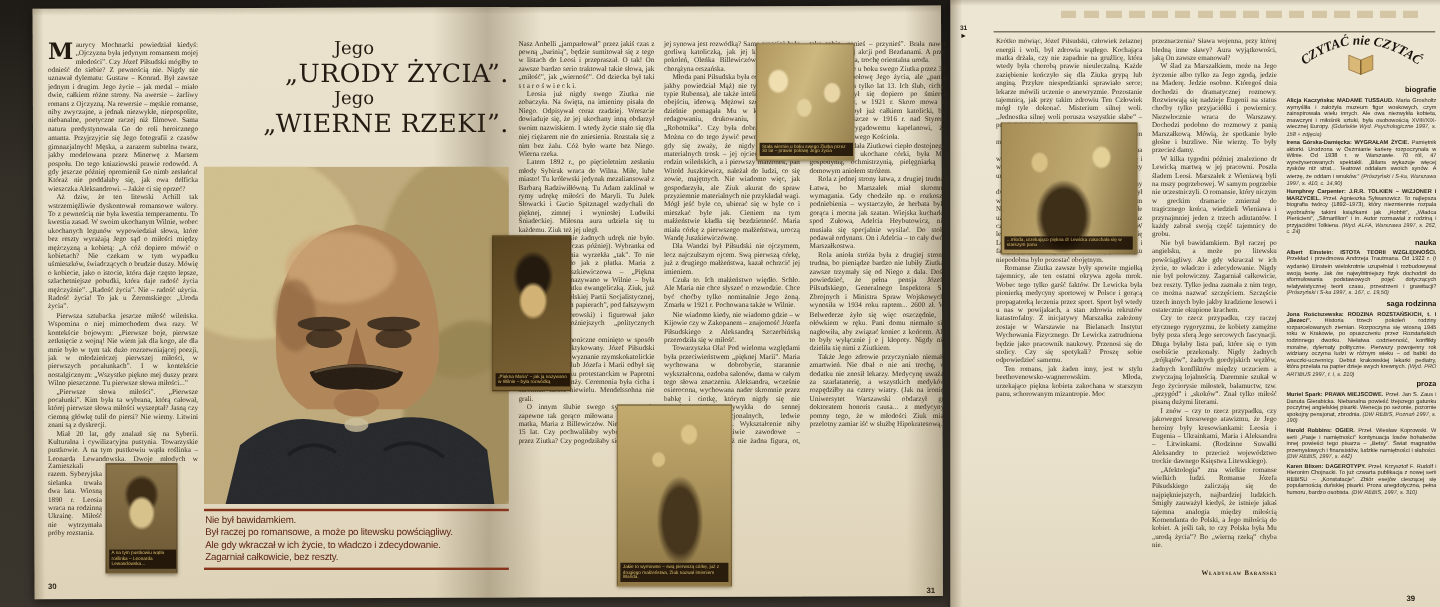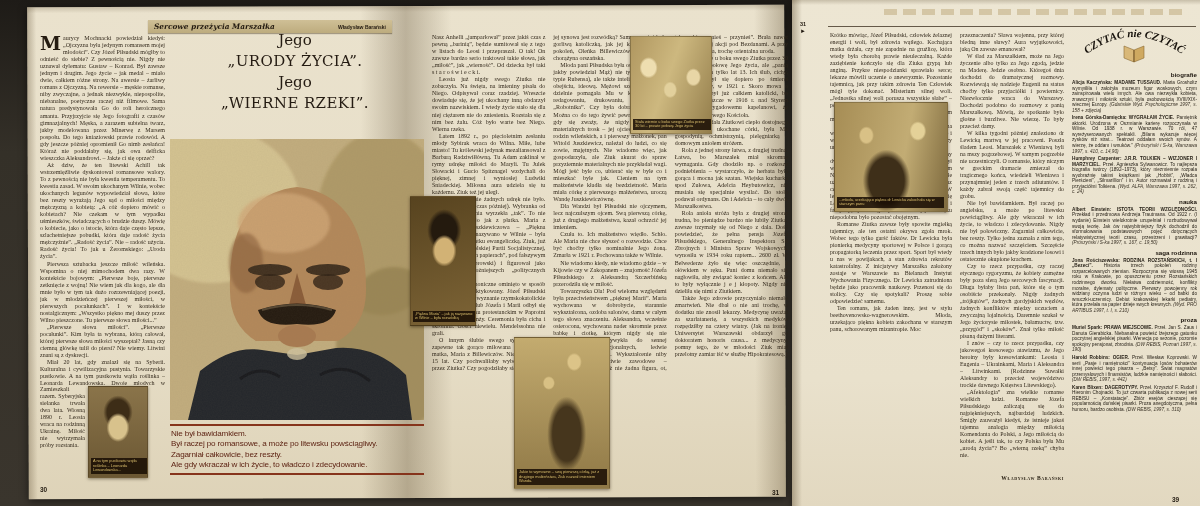--- a/index.html
+++ b/index.html
@@ -39,21 +39,21 @@
       justify-content:space-between;padding:0 6px;box-shadow:0 1px 1px rgba(60,45,20,.4);}
   .kicker-title{font-family:"DejaVu Serif",serif;font-style:italic;font-weight:bold;
       font-size:7.4px;color:#231a10;white-space:nowrap;}
   .kicker-author{font-family:"Liberation Sans",sans-serif;font-weight:bold;font-size:5px;
       color:#231a10;white-space:nowrap;}
 
   
   .headline{position:absolute;left:166px;top:32px;width:258px;text-align:center;
       color:#241b12;font-family:"DejaVu Serif",serif;}
   .hl-jego{font-size:15px;line-height:17px;}
-  .hl-big{font-size:15px;line-height:25px;letter-spacing:.4px;white-space:nowrap;}
+  .hl-big{font-size:21px;line-height:25px;letter-spacing:.4px;white-space:nowrap;text-align:right;}
 
   
   .portrait-caption{position:absolute;left:170px;top:424px;width:253px;
       border-top:2px solid #86341c;border-bottom:2px solid #86341c;padding:3px 0 3px 1px;}
   .portrait-caption div{font-family:"Liberation Sans",sans-serif;font-weight:normal;
       font-size:8.1px;line-height:10.3px;color:#5e2414;letter-spacing:-.15px;white-space:nowrap;}
 
   
   .photo{position:absolute;box-shadow:0 1px 3px rgba(40,25,8,.5);overflow:hidden;
       border:1px solid rgba(60,45,20,.35);box-sizing:border-box;}
@@ -106,24 +106,20 @@
   .rev-entry .rn,.rev-entry .rt{font-weight:bold;}
   .rev-entry .rs{font-style:italic;color:#3a3226;}
 </style>
 </head>
 <body>
 
 <div class="stage">
 
   <div class="sheet sheet-left"></div>
 
-  <div class="kicker">
-    <span class="kicker-title">Sercowe przeżycia Marszałka</span>
-    <span class="kicker-author">Władysław Barański</span>
-  </div>
 
   <div class="bodytext fs6" id="col30" style="left:40px;top:35px;width:125px;height:350px;">
     <p id="p30-first" class="first">Maurycy Mochnacki powiedział kiedyś: „Ojczyzna była jedynym romansem mojej młodości”. Czy Józef Piłsudski mógłby to odnieść do siebie? Z pewnością nie. Nigdy nie uznawał dylematu: Gustaw – Konrad. Był zawsze jednym i drugim. Jego życie – jak medal – miało dwie, całkiem różne strony. Na awersie – żarliwy romans z Ojczyzną. Na rewersie – męskie romanse, niby zwyczajne, a jednak niezwykłe, niepospolite, niebanalne, poetyczne raczej niż filmowe. Sama natura predystynowała Go do roli heroicznego amanta. Przyjrzyjcie się Jego fotografii z czasów gimnazjalnych! Męska, a zarazem subtelna twarz, jakby modelowana przez Minerwę z Marsem pospołu. Do tego kniaziowski prawie rodowód. A gdy jeszcze później opromienił Go nimb zesłańca! Któraż nie poddałaby się, jak owa delficka wieszczka Aleksandrowi. – Jakże ci się oprzeć?</p>
     <p>Aż dziw, że ten litewski Achill tak wstrzemięźliwie dyskontował romansowe walory. To z pewnością nie była kwestia temperamentu. To kwestia zasad. W swoim ukochanym Wilnie, wobec ukochanych legunów wypowiedział słowa, które bez reszty wyrażają Jego sąd o miłości między mężczyzną a kobietą: „A cóż dopiero mówić o kobietach? Nie czekam w tym wypadku uśmieszków, świadczących o brudzie duszy. Mówię o kobiecie, jako o istocie, która daje często lepsze, szlachetniejsze pobudki, która daje radość życia mężczyźnie”. „Radość życia”. Nie – radość użycia. Radość życia! To jak u Żeromskiego: „Uroda życia”.</p>
     <p>Pierwsza sztubacka jeszcze miłość wileńska. Wspomina o niej mimochodem dwa razy. W kontekście bojowym: „Pierwsze boje, pierwsze zetknięcie z wojną! Nie wiem jak dla kogo, ale dla mnie było w tym tak dużo rozrzewniającej poezji, jak w młodzieńczej pierwszej miłości, w pierwszych pocałunkach”. I w kontekście nostalgicznym: „Wszystko piękno mej duszy przez Wilno pieszczone. Tu pierwsze słowa miłości...”</p>
     <p>„Pierwsze słowa miłości”. „Pierwsze pocałunki”. Kim była ta wybrana, którą całował, której pierwsze słowa miłości wyszeptał? Jasną czy ciemną główkę tulił do piersi? Nie wiemy. Litwini znani są z dyskrecji.</p>
     <p>Miał 20 lat, gdy znalazł się na Syberii. Kulturalna i cywilizacyjna pustynia. Towarzyskie pustkowie. A na tym pustkowiu wątła roślinka – Leonarda Lewandowska. Dwoje młodych w Chandrze Unyńskiej. Więc dalszy ciąg łatwy do przewidzenia.</p>
   </div>
   <div class="bodytext fs6" style="left:40px;top:386px;width:45px;height:84px;">
     <p class="first">Zamieszkali razem. Syberyjska sielanka trwała dwa lata. Wiosną 1890 r. Leosia wraca na rodzinną Ukrainę. Miłość nie wytrzymała próby rozstania.</p>
@@ -167,22 +163,22 @@
     <ellipse cx="127" cy="197" rx="19" ry="11" fill="#a87a50"></ellipse>
     <path d="M18,281 L30,232 Q62,206 92,211 L127,216 L166,209 Q206,206 236,236 L242,281 Z" fill="#23262b"></path>
     <path d="M70,240 Q90,225 110,238 M150,236 Q175,222 200,242" stroke="#15171a" stroke-width="3" fill="none" opacity=".8"></path>
     <ellipse cx="127" cy="215" rx="10" ry="6" fill="#cfc3a0" opacity=".8"></ellipse>
     <rect width="254" height="281" filter="url(#grain)"></rect>
   </svg>
 
   <div class="portrait-caption">
     <div>Nie był bawidamkiem.</div>
     <div>Był raczej po romansowe, a może po litewsku powściągliwy.</div>
+    <div>Ale gdy wkraczał w ich życie, to władczo i zdecydowanie.</div>
     <div>Zagarniał całkowicie, bez reszty.</div>
-    <div>Ale gdy wkraczał w ich życie, to władczo i zdecydowanie.</div>
   </div>
 
   <div class="pageno" style="left:40px;top:486px;">30</div>
 
   <div class="bodytext fs6 cols3" style="left:432px;top:34px;width:356px;height:452px;">
     <p class="first">Nasz Anhelli „jamparłował” przez jakiś czas z pewną „barinią”, będzie sumitował się z tego w listach do Leosi i przepraszał. O tak! On zawsze bardzo serio traktował takie słowa, jak „miłość”, jak „wierność”. Od dziecka był taki s t a r o ś w i e c k i.</p>
     <p>Leosia już nigdy swego Ziutka nie zobaczyła. Na święta, na imieniny pisała do Niego. Odpisywał coraz rzadziej. Wreszcie dowiaduje się, że jej ukochany inną obdarzył swoim nazwiskiem. I wtedy życie stało się dla niej ciężarem nie do zniesienia. Rozstała się z nim bez żalu. Cóż było warte bez Niego. Wierna rzeka.</p>
     <p>Latem 1892 r., po pięcioletnim zesłaniu młody Sybirak wraca do Wilna. Miłe, lube miasto! Tu królewski jedynak mezaliansował z Barbarą Radziwiłłówną. Tu Adam zaklinał w rymy udrękę miłości do Maryli. Tu Julek Słowacki i Gucio Spitznagel wzdychali do pięknej, zimnej i wyniosłej Ludwiki Śniadeckiej. Miłosna aura udziela się tu każdemu. Ziuk też jej uległ.</p>
     <p>W tym romansie żadnych udręk nie było. (Przyjdzie na nie czas później). Wybranka od razu i bez wahania wyrzekła „tak”. To nie znaczy, że poszło jak z płatka. Maria z Koplewskich Juszkiewiczowa – „Piękna Maria” – tak ją nazywano w Wilnie – była rozwódką, w dodatku ewangeliczką. Ziuk, już wtedy matador Polskiej Partii Socjalistycznej, żył „na fałszywych papierach”, pod fałszywym nazwiskiem (Dąbrowski) i figurował jako jeden z najgroźniejszych „politycznych przestępników”.</p>
     <p>Przeszkody kanoniczne ominięto w sposób często wtedy praktykowany. Józef Piłsudski zmienił formalnie wyznanie rzymskokatolickie na augsburskie. Ślub Józefa i Marii odbył się w małym kościółku protestanckim w Paprotni Wielkiej koło Łomży. Ceremonia była cicha i skromna. Gości niewielu. Mendelssohna nie grali.</p>

